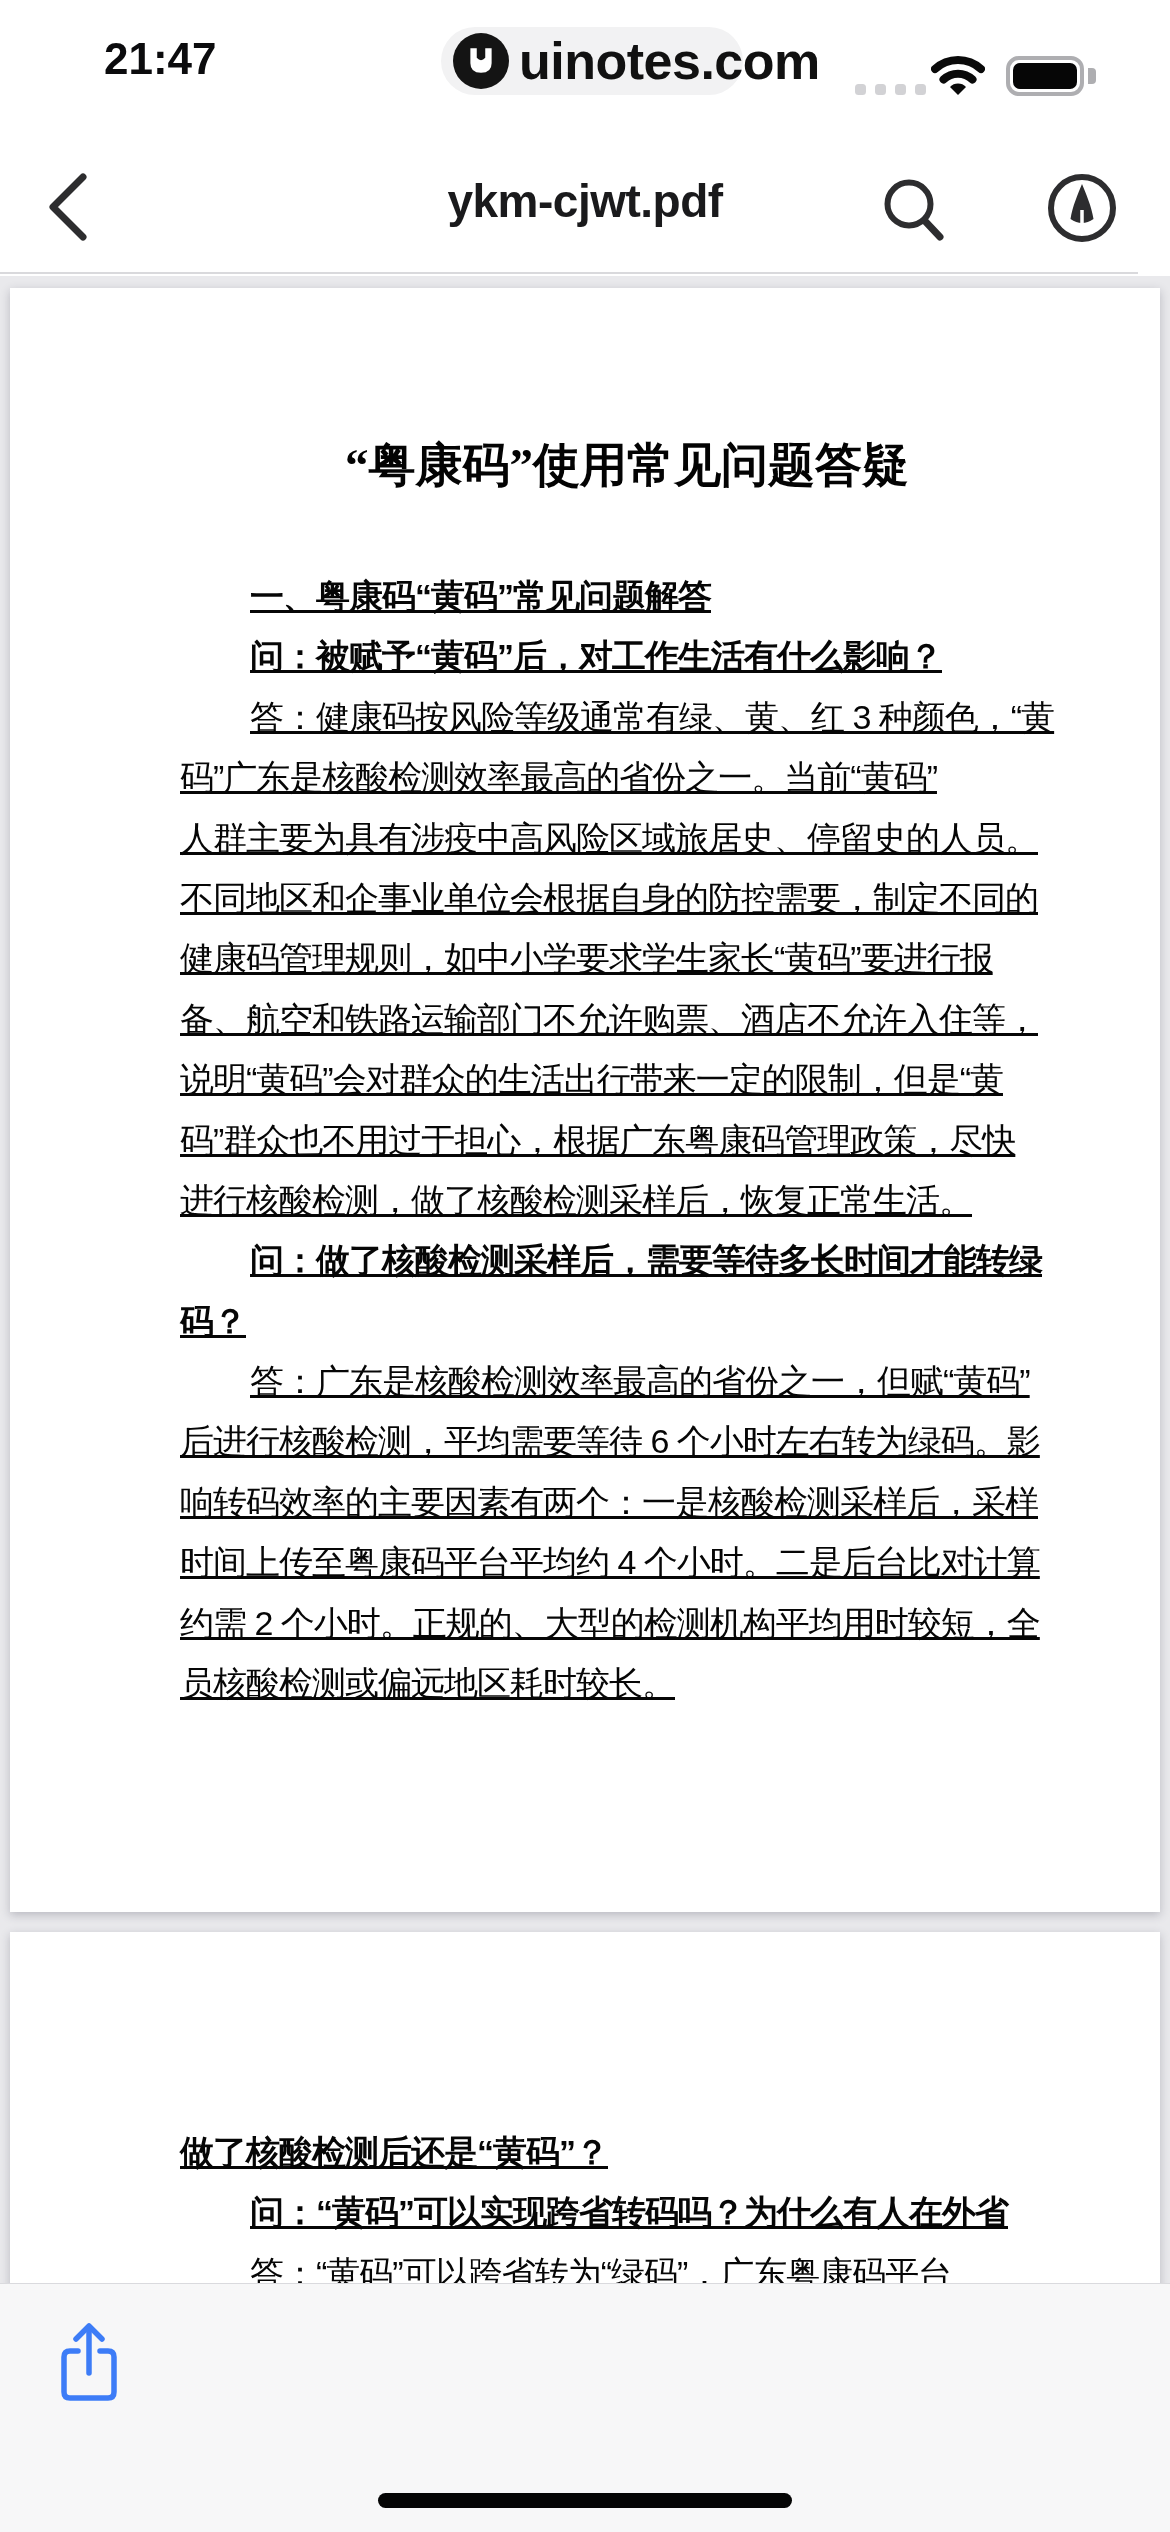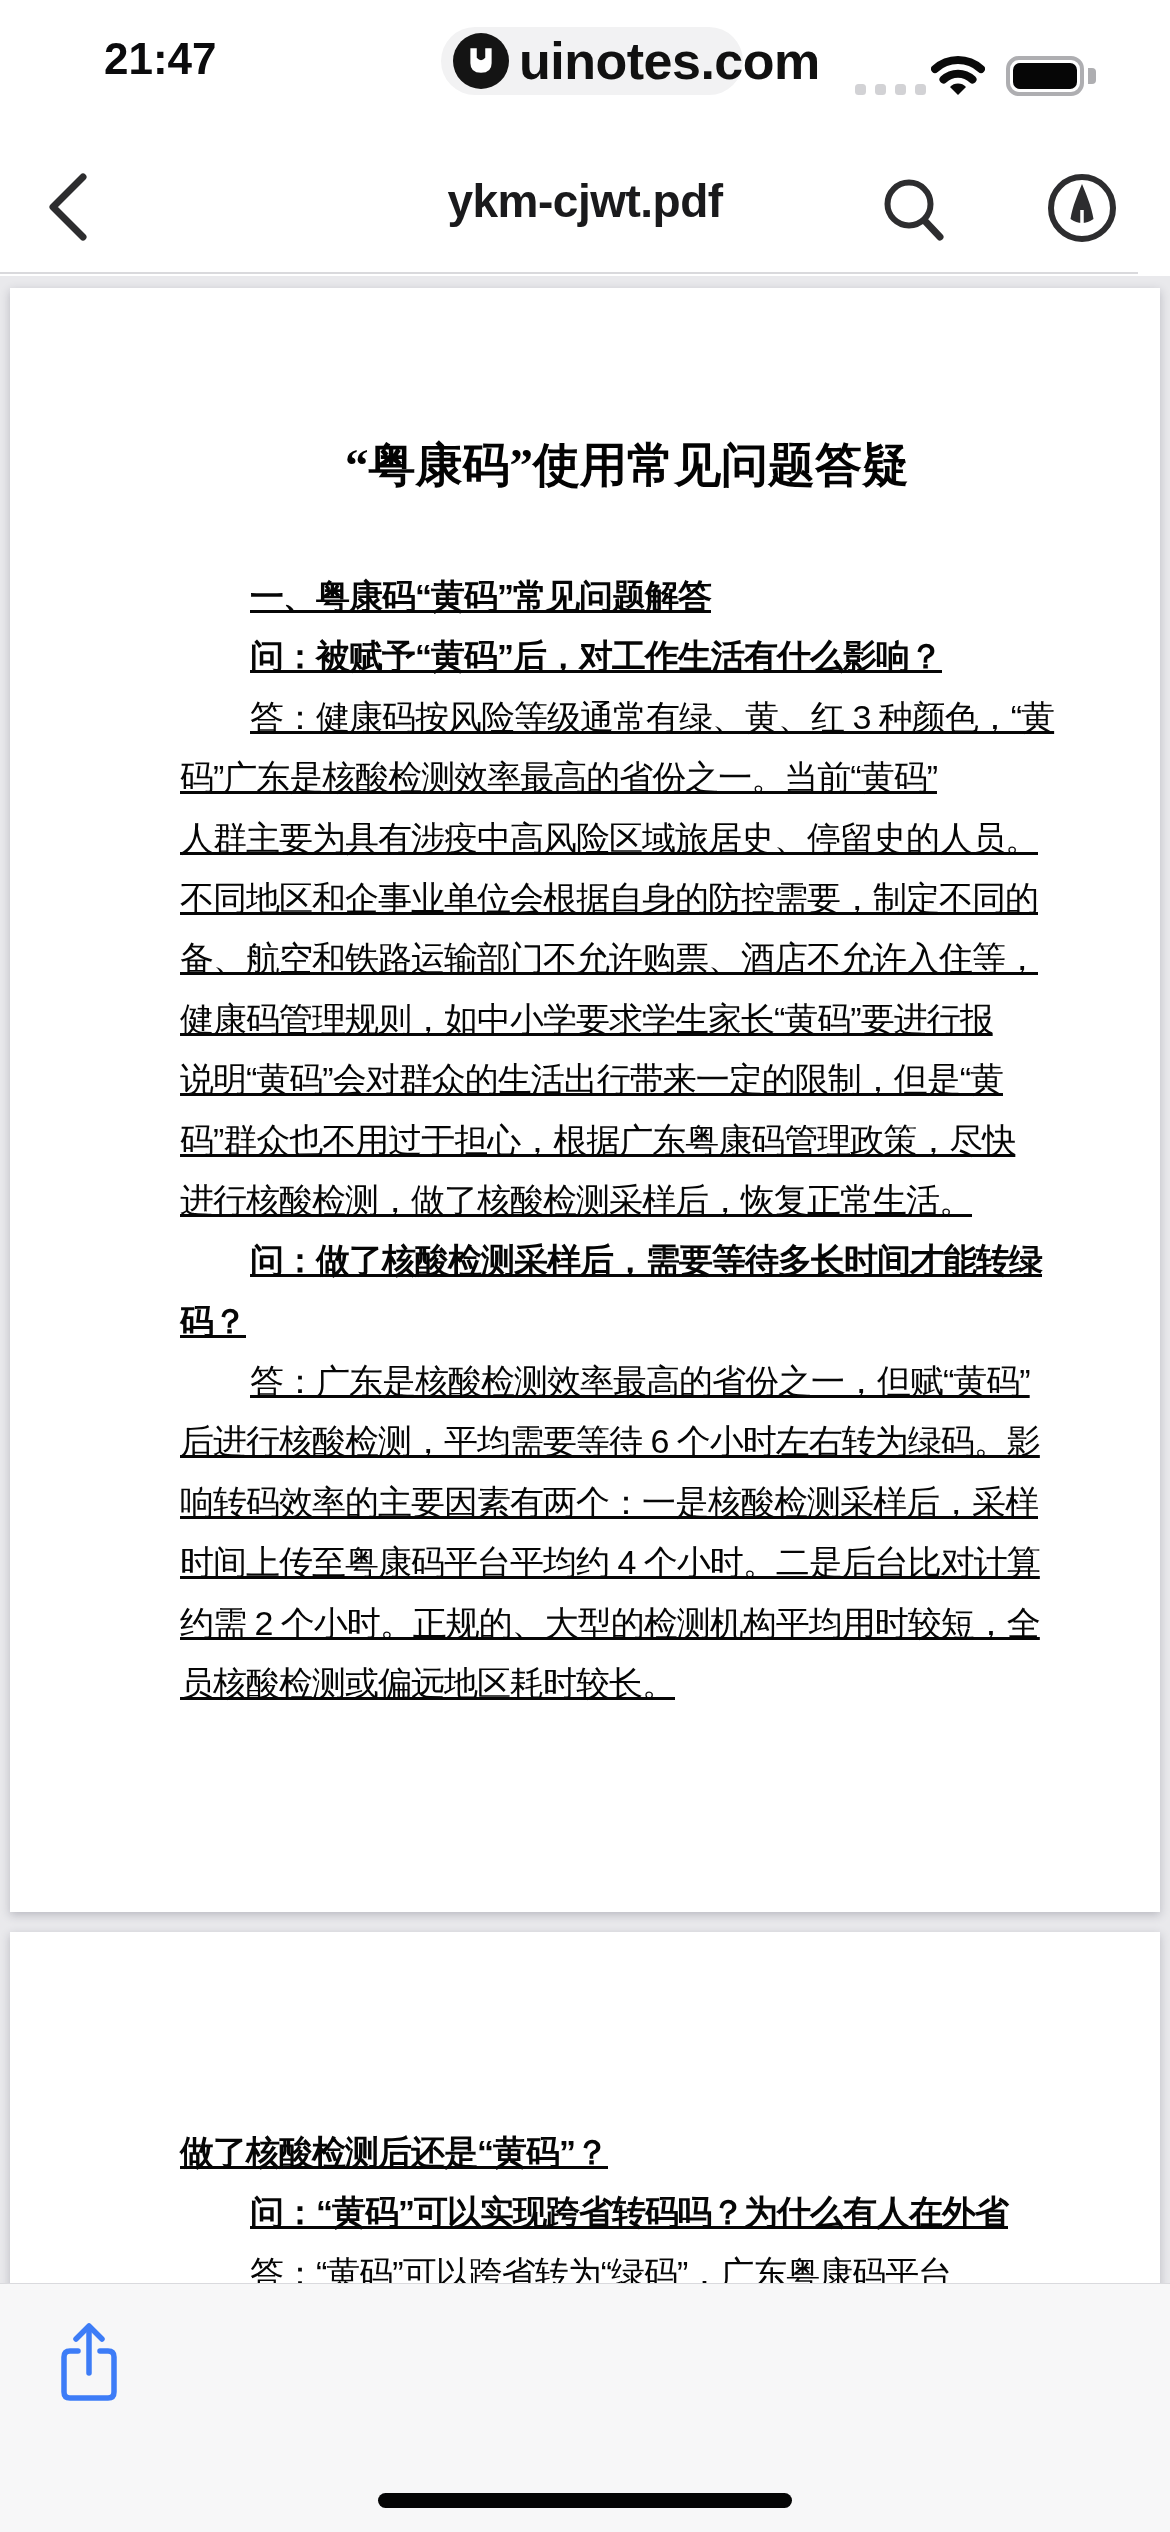--- a/index.html
+++ b/index.html
@@ -123,22 +123,22 @@
 
   <div id="pdf-page-1" class="pdf-page">
     <div id="doc-heading">“粤康码”使用常见问题答疑</div>
     <div id="doc-lines-p1" class="doc-lines">
         <div class="doc-line indent bold">一、粤康码“黄码”常见问题解答</div>
         <div class="doc-line indent bold">问：被赋予“黄码”后，对工作生活有什么影响？</div>
         <div class="doc-line indent">答：健康码按风险等级通常有绿、黄、红 3 种颜色，“黄</div>
         <div class="doc-line">码”广东是核酸检测效率最高的省份之一。当前“黄码”</div>
         <div class="doc-line">人群主要为具有涉疫中高风险区域旅居史、停留史的人员。</div>
         <div class="doc-line">不同地区和企事业单位会根据自身的防控需要，制定不同的</div>
+        <div class="doc-line">健康码管理规则，如中小学要求学生家长“黄码”要进行报</div>
         <div class="doc-line">备、航空和铁路运输部门不允许购票、酒店不允许入住等，</div>
-        <div class="doc-line">健康码管理规则，如中小学要求学生家长“黄码”要进行报</div>
         <div class="doc-line">说明“黄码”会对群众的生活出行带来一定的限制，但是“黄</div>
         <div class="doc-line">码”群众也不用过于担心，根据广东粤康码管理政策，尽快</div>
         <div class="doc-line">进行核酸检测，做了核酸检测采样后，恢复正常生活。</div>
         <div class="doc-line indent bold">问：做了核酸检测采样后，需要等待多长时间才能转绿</div>
         <div class="doc-line bold">码？</div>
         <div class="doc-line indent">答：广东是核酸检测效率最高的省份之一，但赋“黄码”</div>
         <div class="doc-line">后进行核酸检测，平均需要等待 6 个小时左右转为绿码。影</div>
         <div class="doc-line">响转码效率的主要因素有两个：一是核酸检测采样后，采样</div>
         <div class="doc-line">时间上传至粤康码平台平均约 4 个小时。二是后台比对计算</div>
         <div class="doc-line">约需 2 个小时。正规的、大型的检测机构平均用时较短，全</div>

